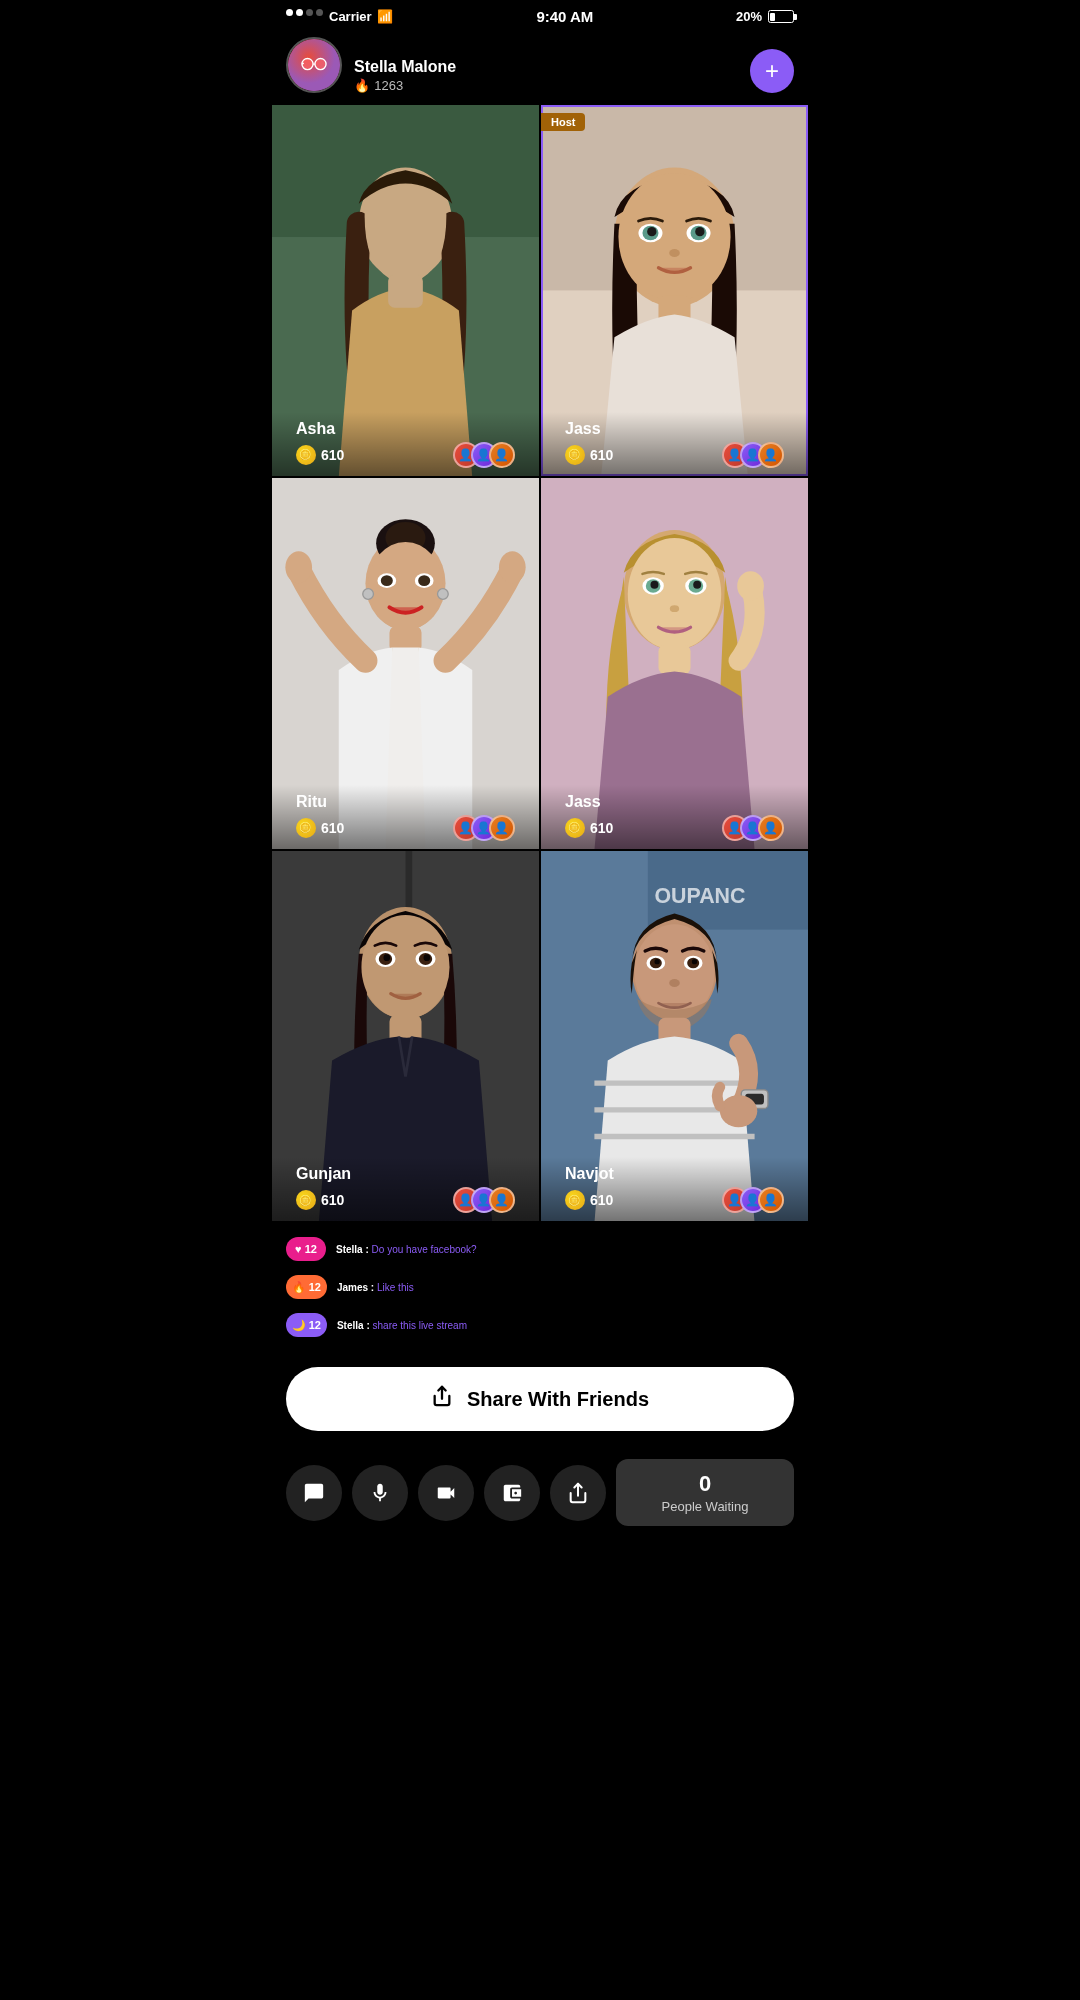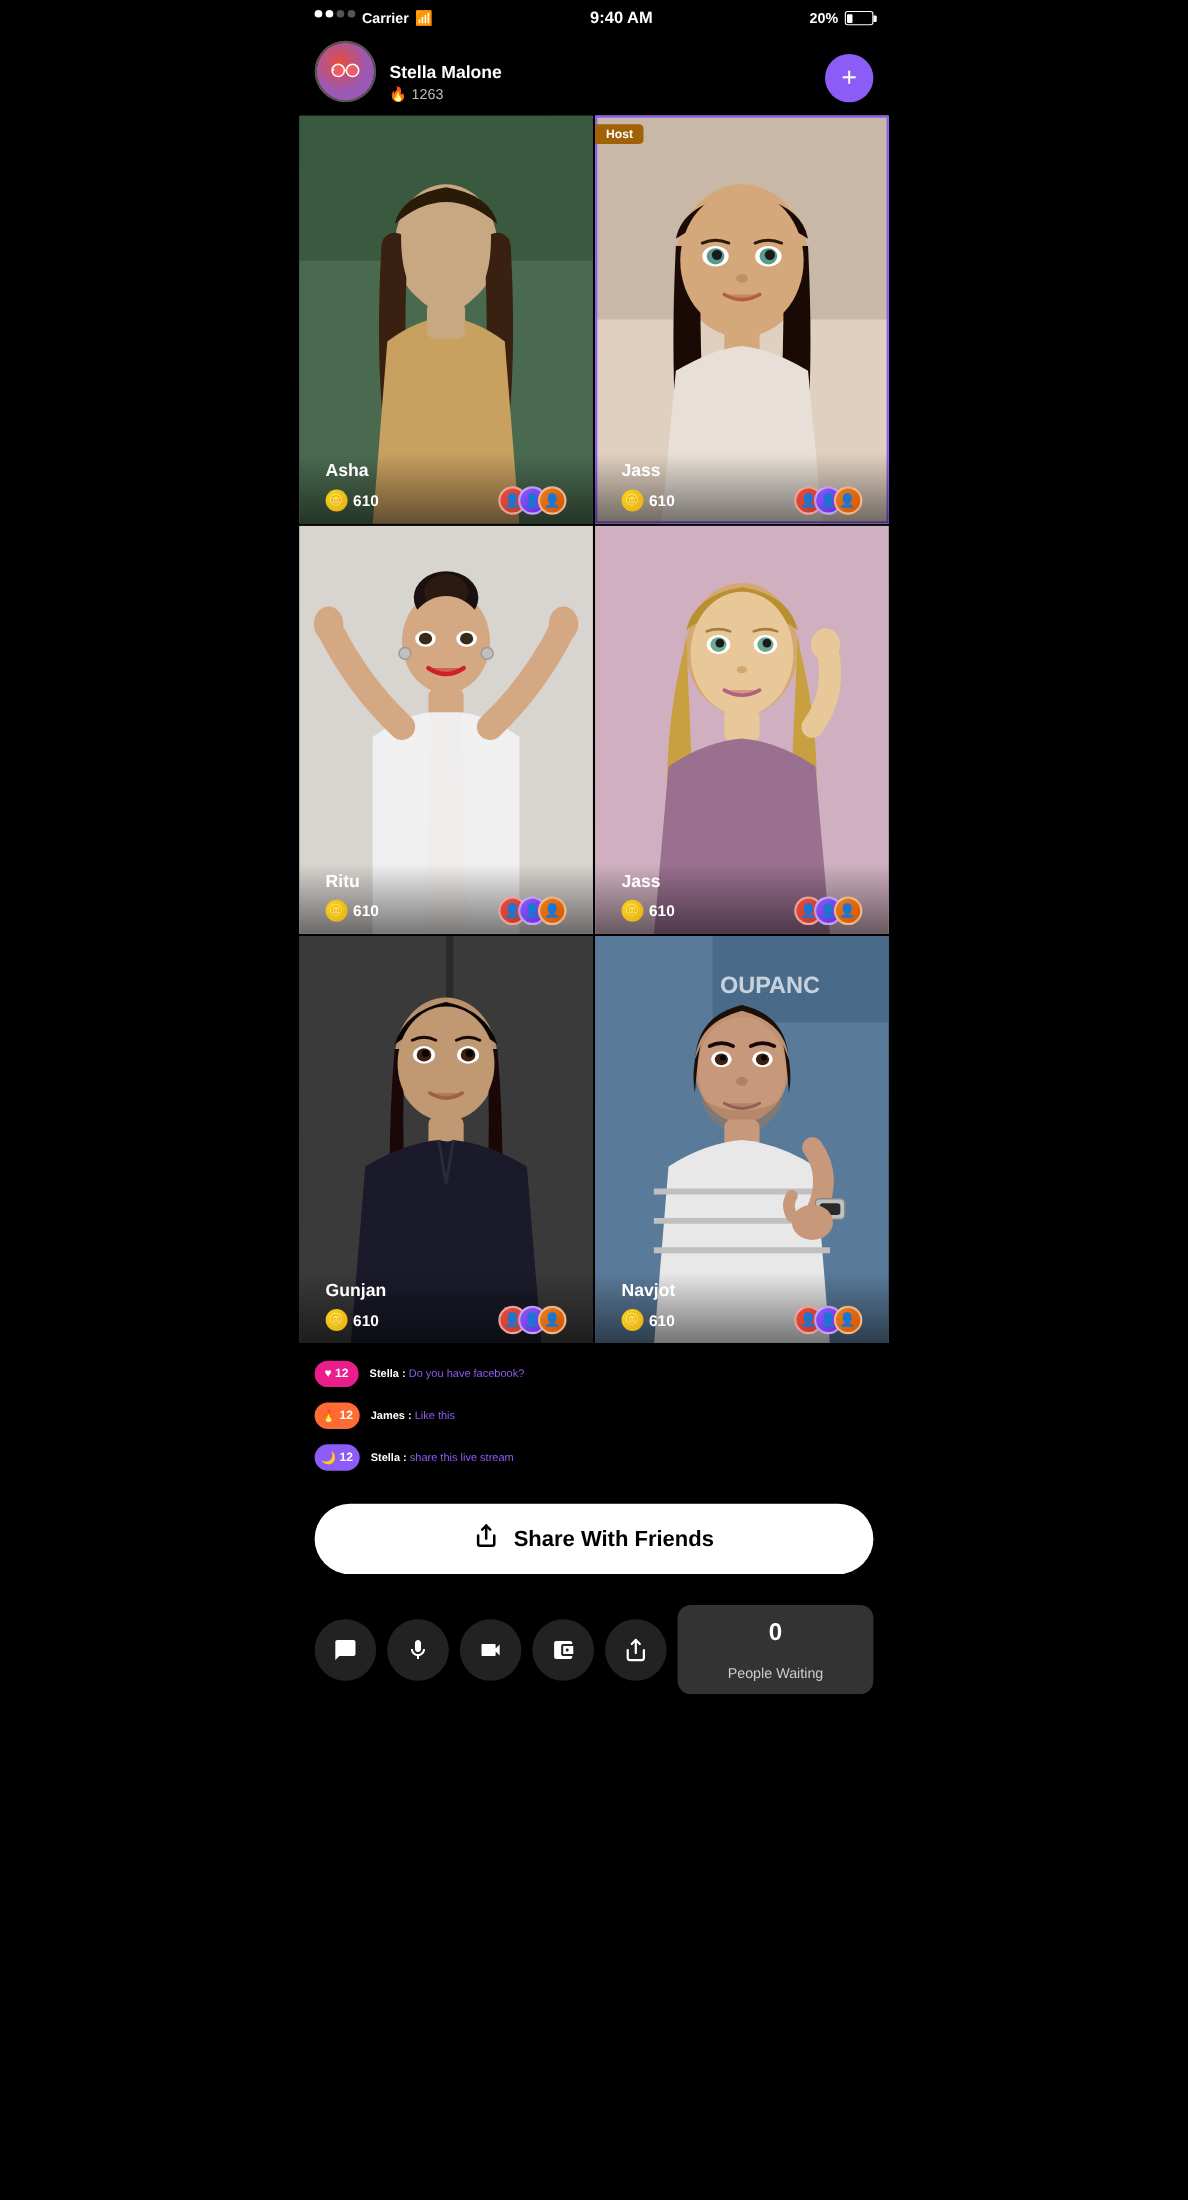--- a/index.html
+++ b/index.html
@@ -183,21 +183,21 @@
       cursor: pointer; font-size: 22px; flex-shrink: 0;
       margin-right: 10px;
     }
     .people-waiting-box {
       flex: 1;
       background: #333; border-radius: 12px;
       padding: 12px 16px;
       text-align: center;
     }
     .pw-count { font-size: 22px; font-weight: 700; color: #fff; }
-    .pw-label { font-size: 13px; color: #ccc; margin-top: 16px; }
+    .pw-label { font-size: 13px; color: #ccc; margin-top: 2px; }
   </style>
 </head>
 <body>
 
 <div class="status-bar">
   <div class="status-left">
     <div class="signal-dots">
       <div class="dot filled"></div>
       <div class="dot filled"></div>
       <div class="dot empty"></div>

